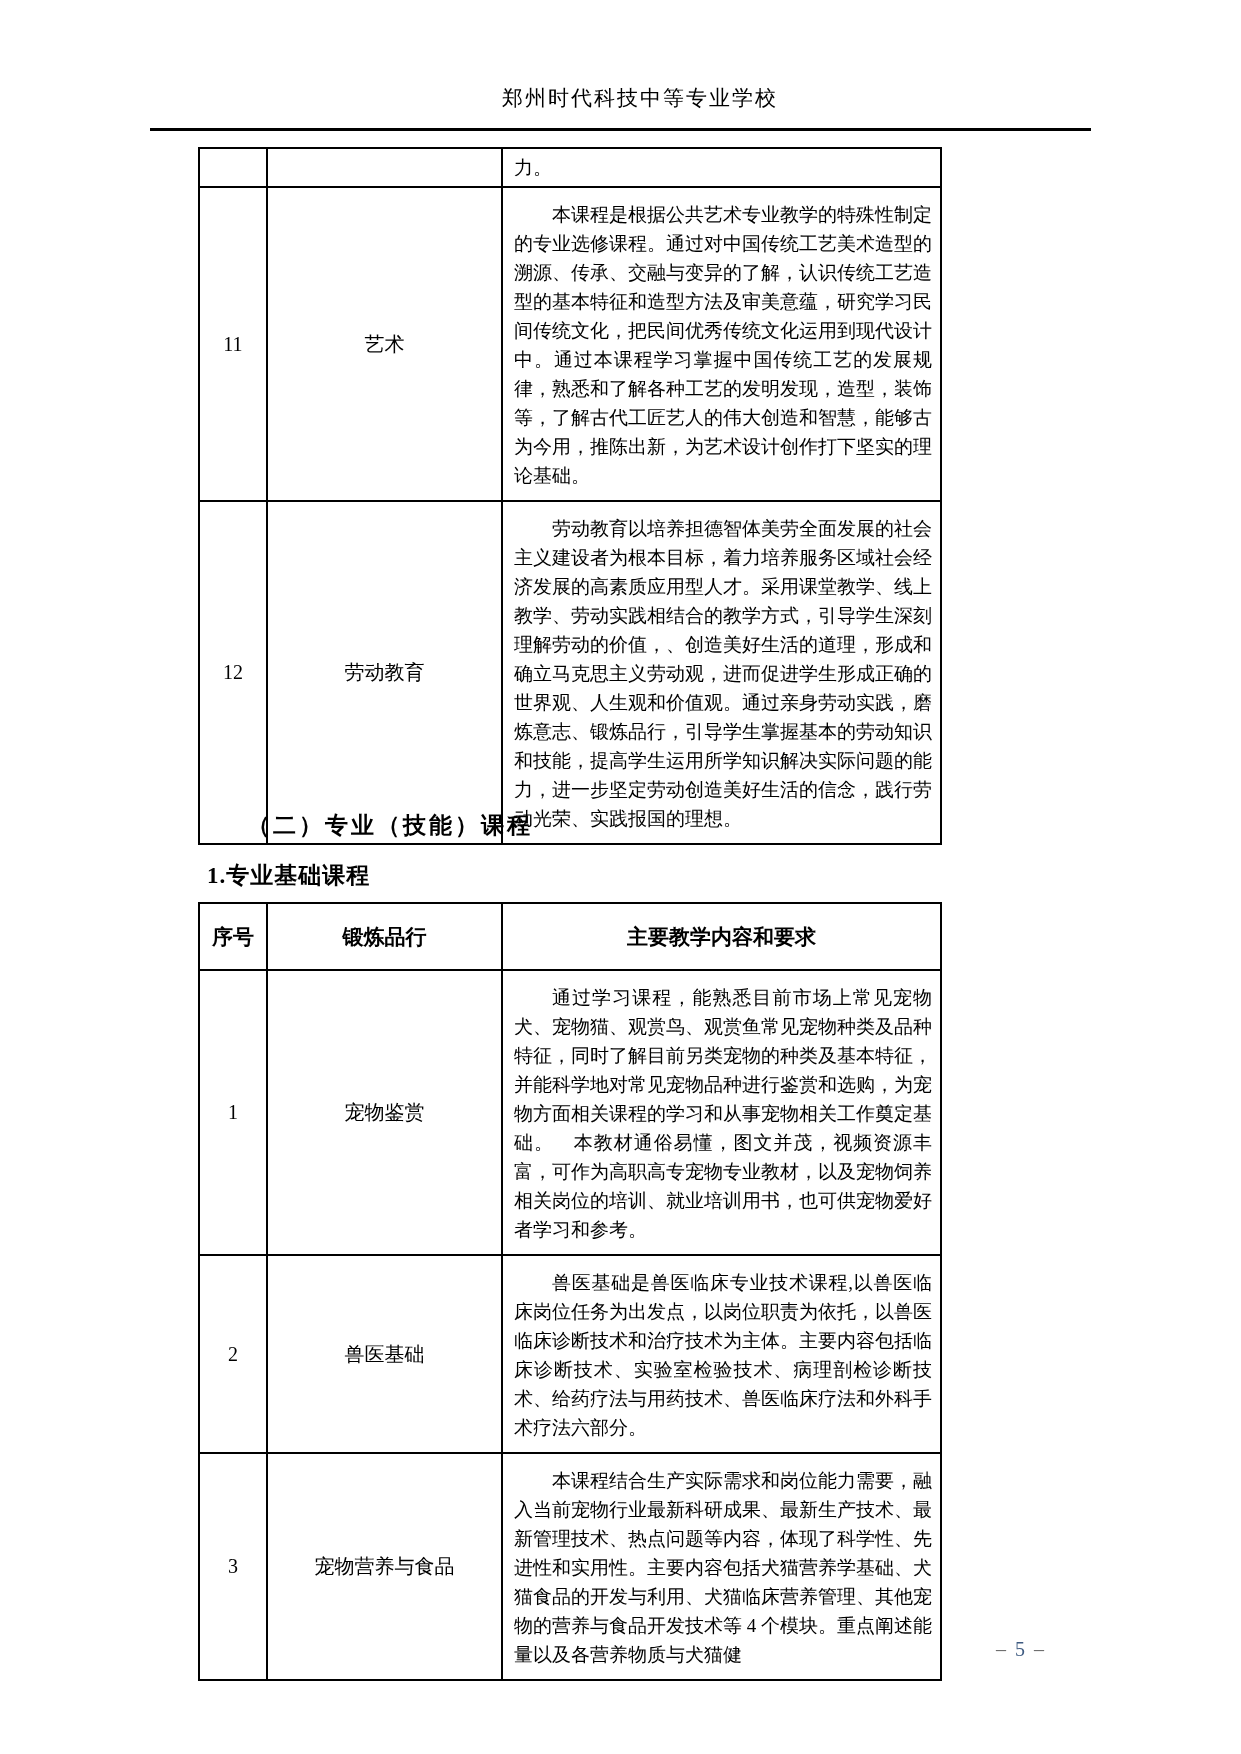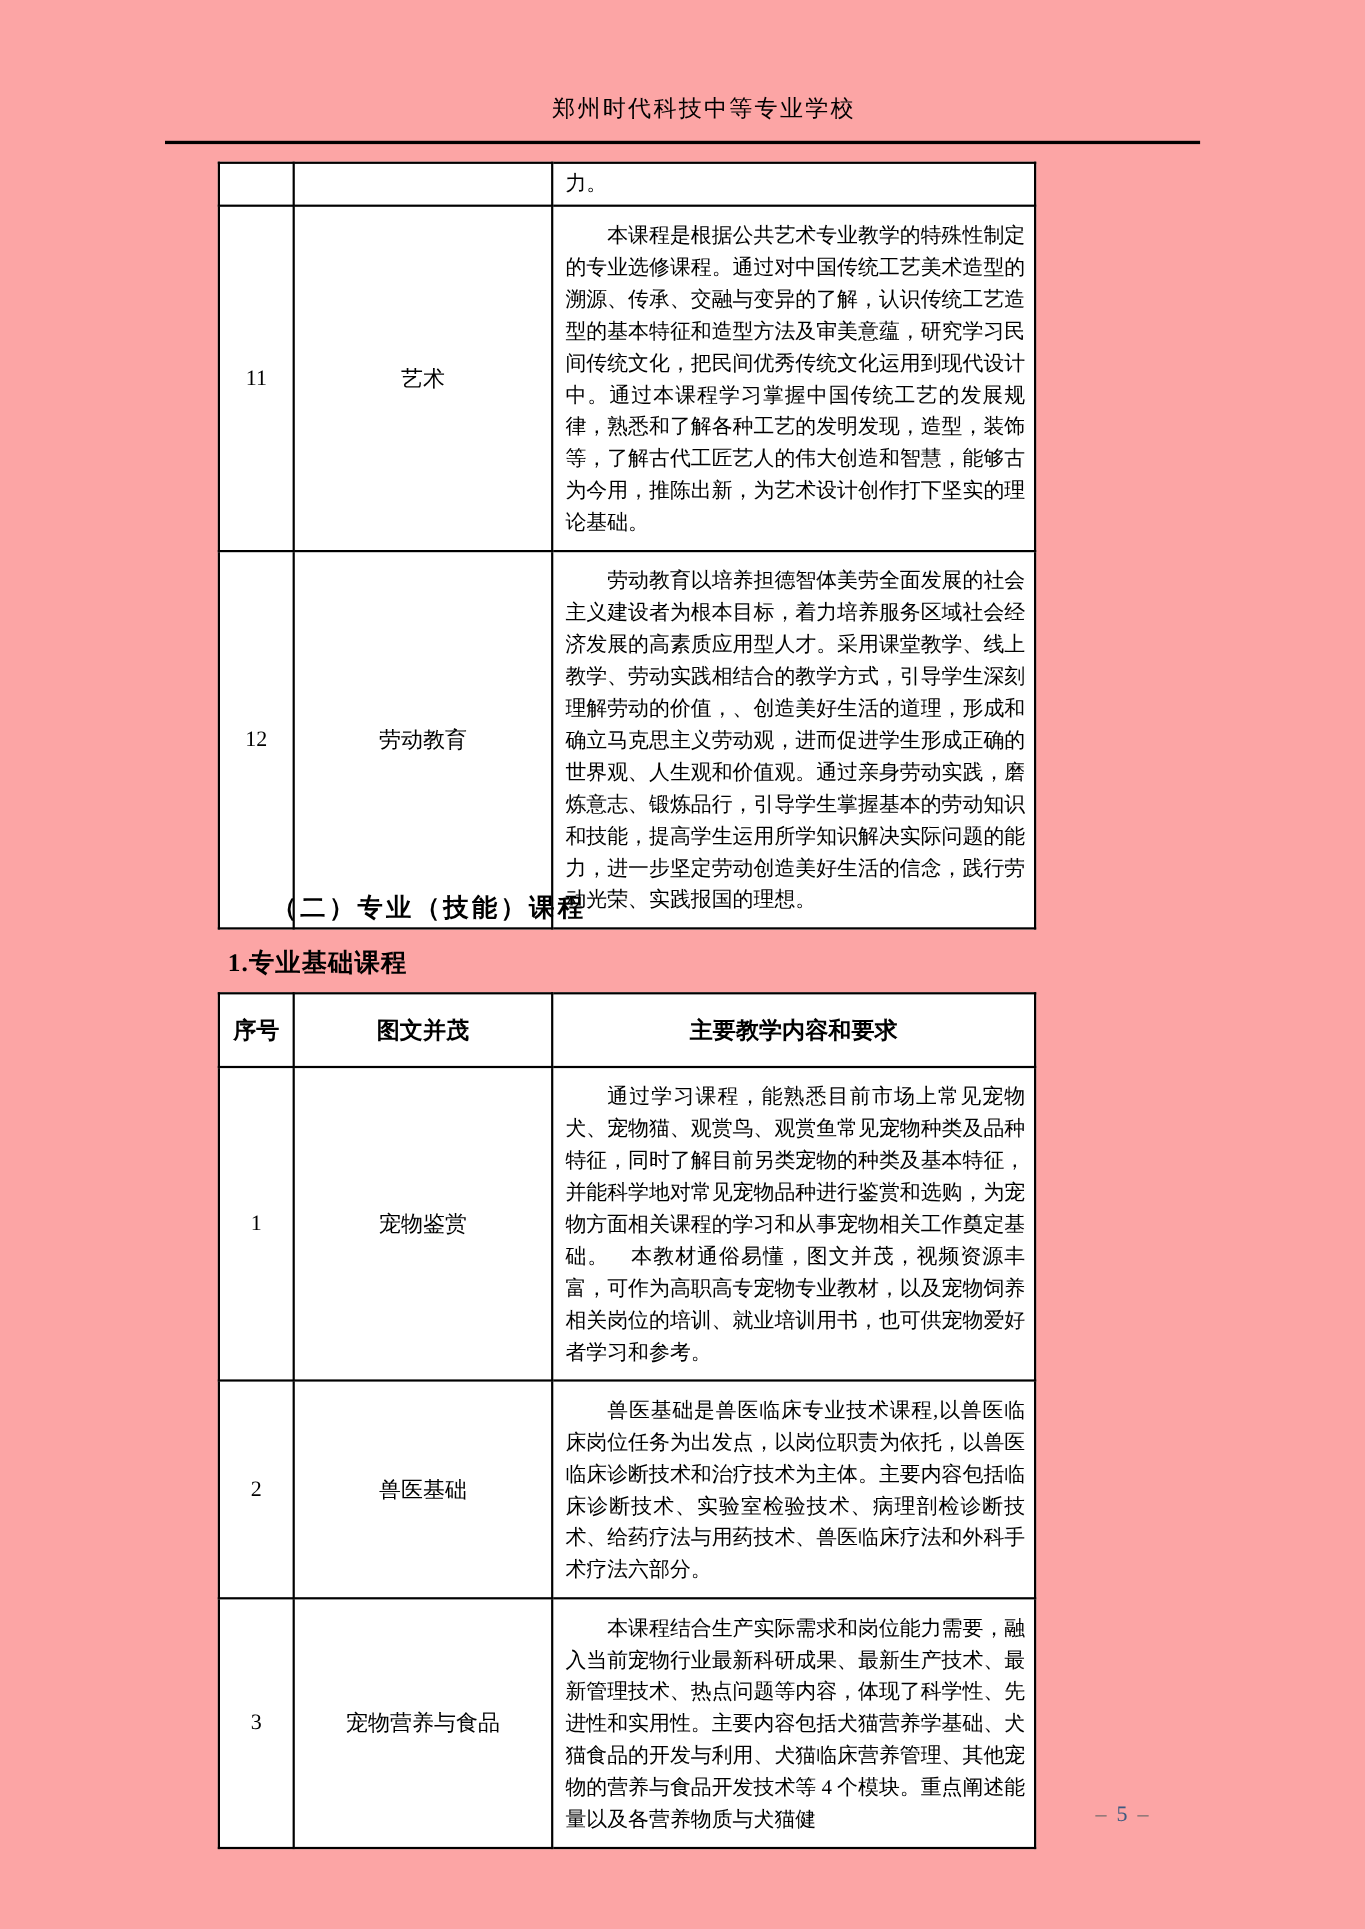--- a/index.html
+++ b/index.html
@@ -1,19 +1,19 @@
 <!DOCTYPE html>
 <html><head>
 <meta charset="utf-8">
 <style>
   html,body{margin:0;padding:0;background:#e8e8e8;}
   .page{
     position:relative;
     width:1241px;height:1754px;
-    background:#fca5a5;
+    background:#ffffff;
     margin:0 auto;
     font-family:"Liberation Serif","DejaVu Serif",serif;
     color:#000;
     overflow:hidden;
   }
   
   .header-title{
     position:absolute;top:84px;left:150px;width:940px;
     text-align:center;font-size:21px;letter-spacing:2px;
     padding-left:20px;
@@ -129,21 +129,21 @@
 
   <table class="tbl tbl2">
     <colgroup>
       <col style="width:68px">
         <col style="width:235px">
         <col style="width:439px">
     </colgroup>
     <tbody>
       <tr class="t2-hdr">
         <th>序号</th>
-        <th>图文并茂</th>
+        <th>锻炼品行</th>
         <th>主要教学内容和要求</th>
       </tr>
       <tr class="t2-r1">
         <td class="c-no">1</td>
         <td class="c-name">宠物鉴赏</td>
         <td class="c-content">
           <p class="para">通过学习课程，能熟悉目前市场上常见宠物犬、宠物猫、观赏鸟、观赏鱼常见宠物种类及品种特征，同时了解目前另类宠物的种类及基本特征，并能科学地对常见宠物品种进行鉴赏和选购，为宠物方面相关课程的学习和从事宠物相关工作奠定基础。　本教材通俗易懂，图文并茂，视频资源丰富，可作为高职高专宠物专业教材，以及宠物饲养相关岗位的培训、就业培训用书，也可供宠物爱好者学习和参考。</p>
         </td>
       </tr>
       <tr class="t2-r2">

